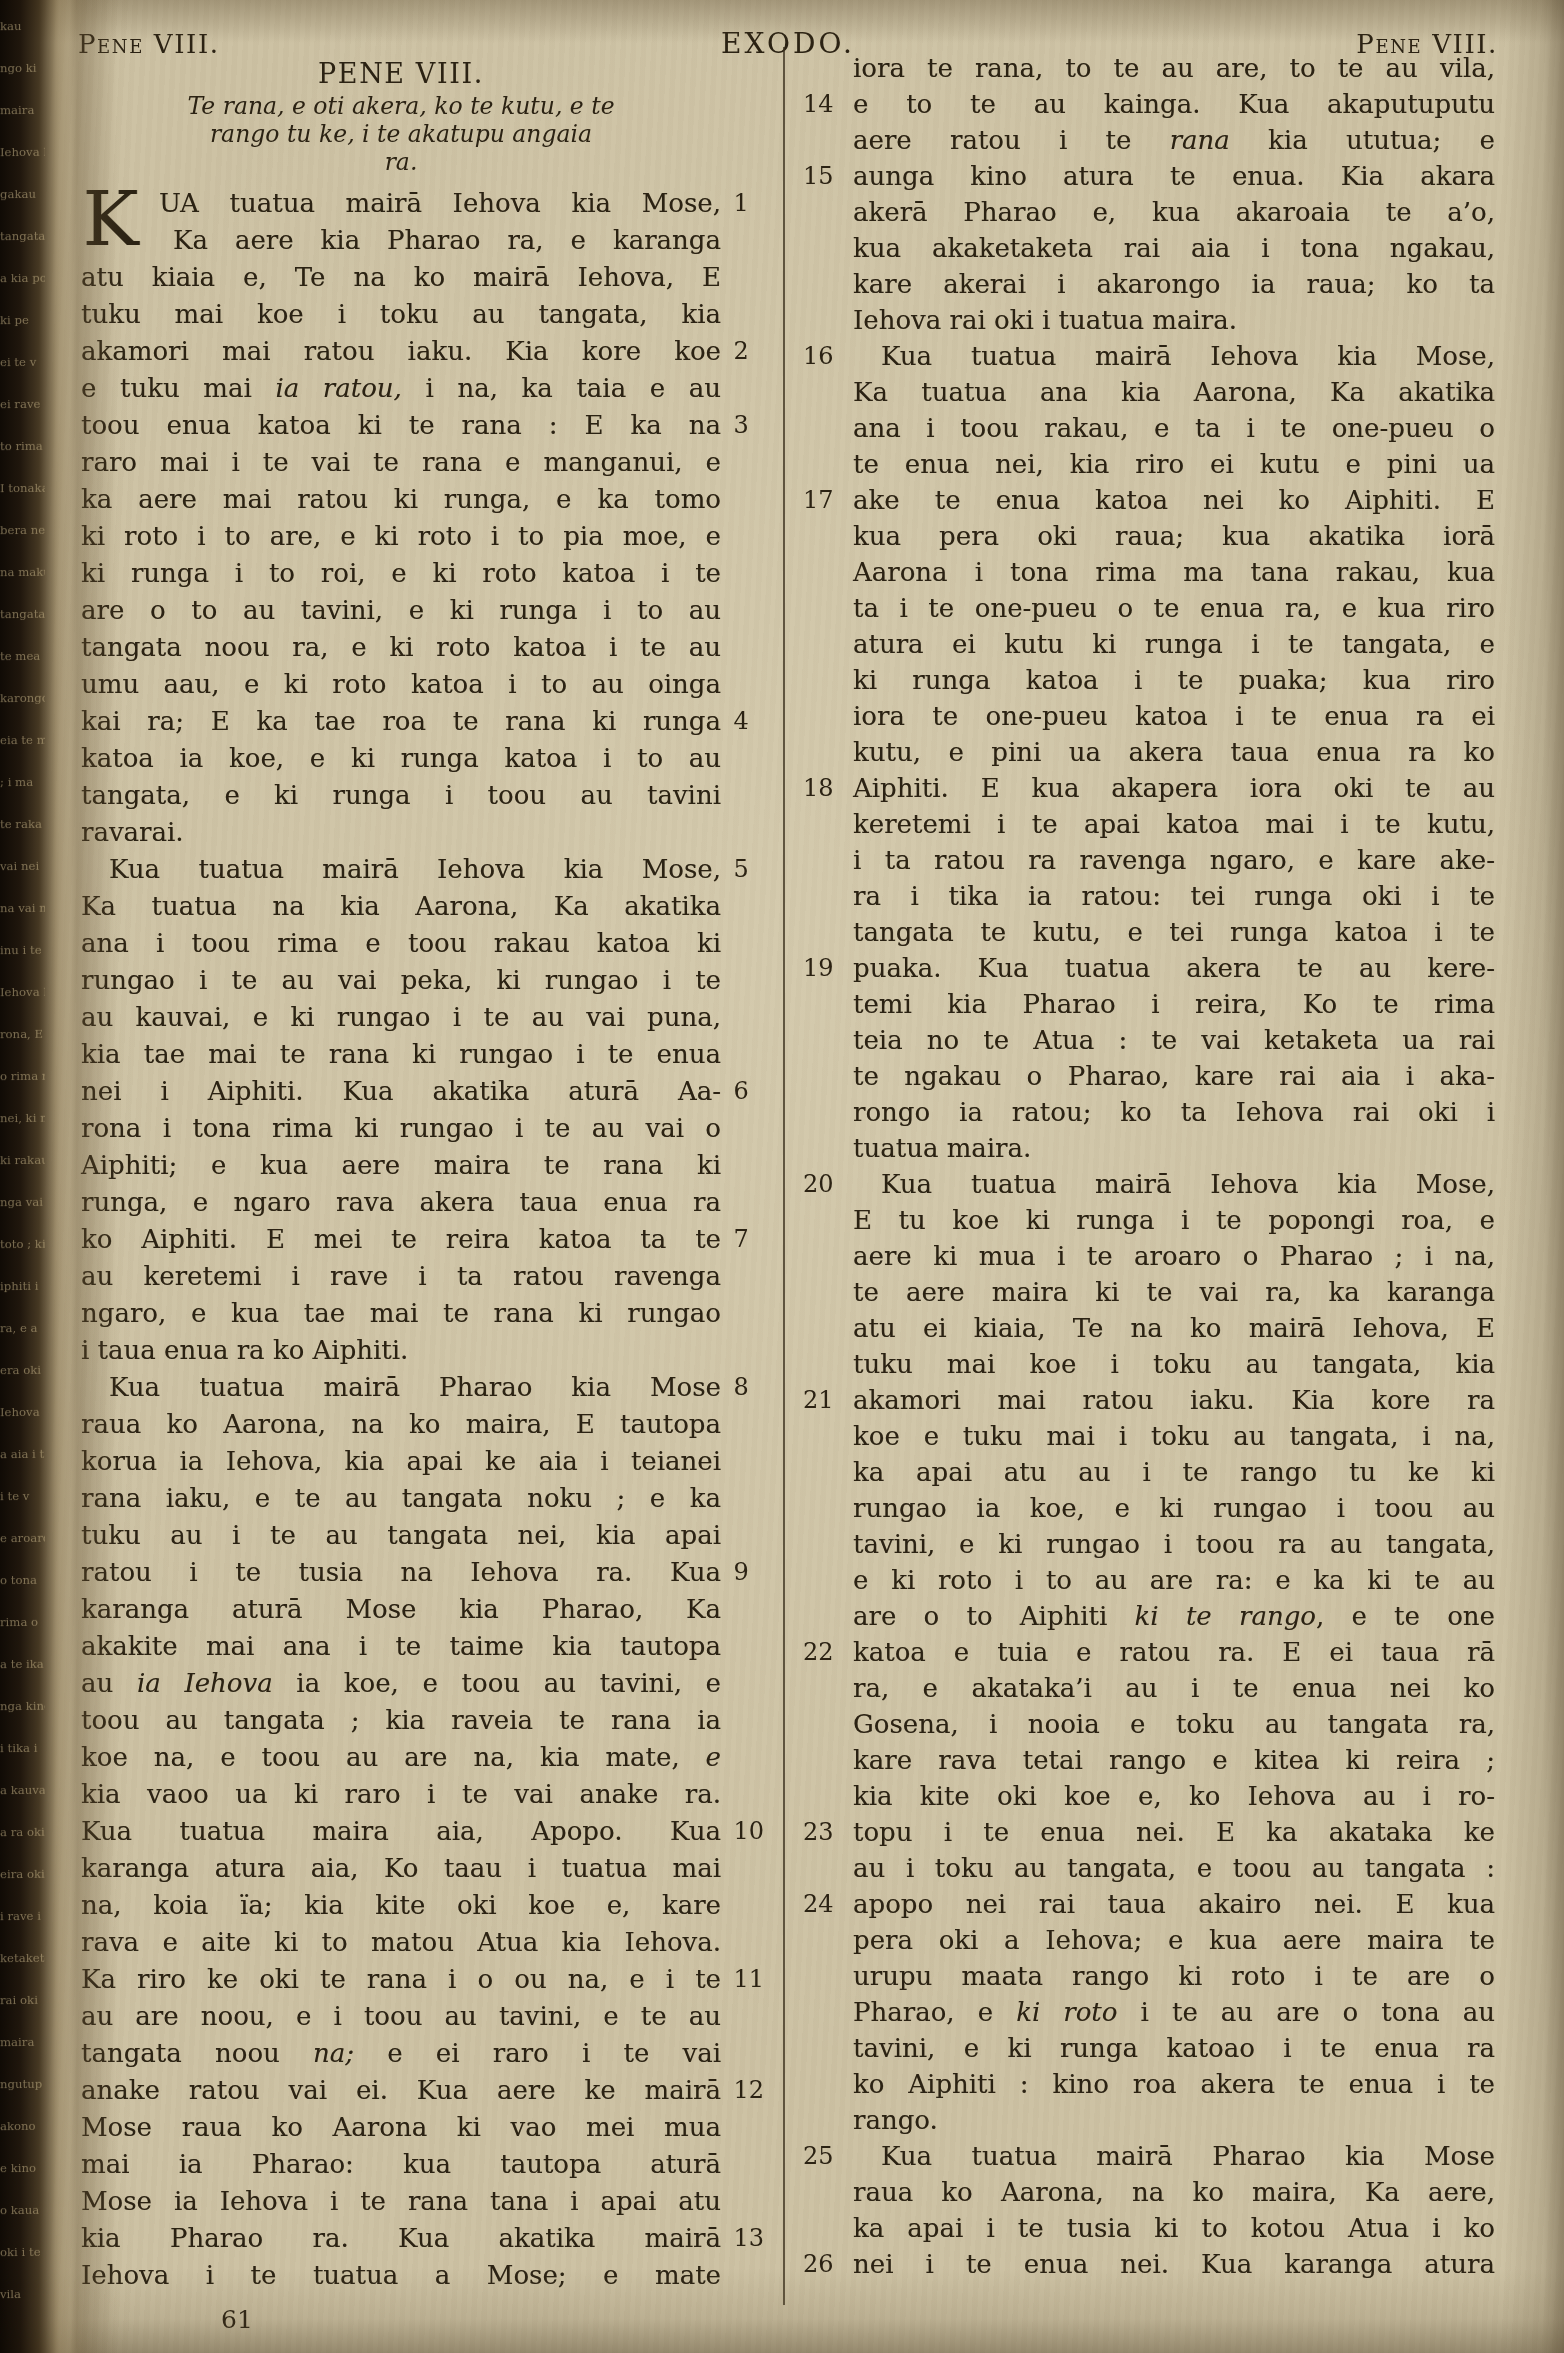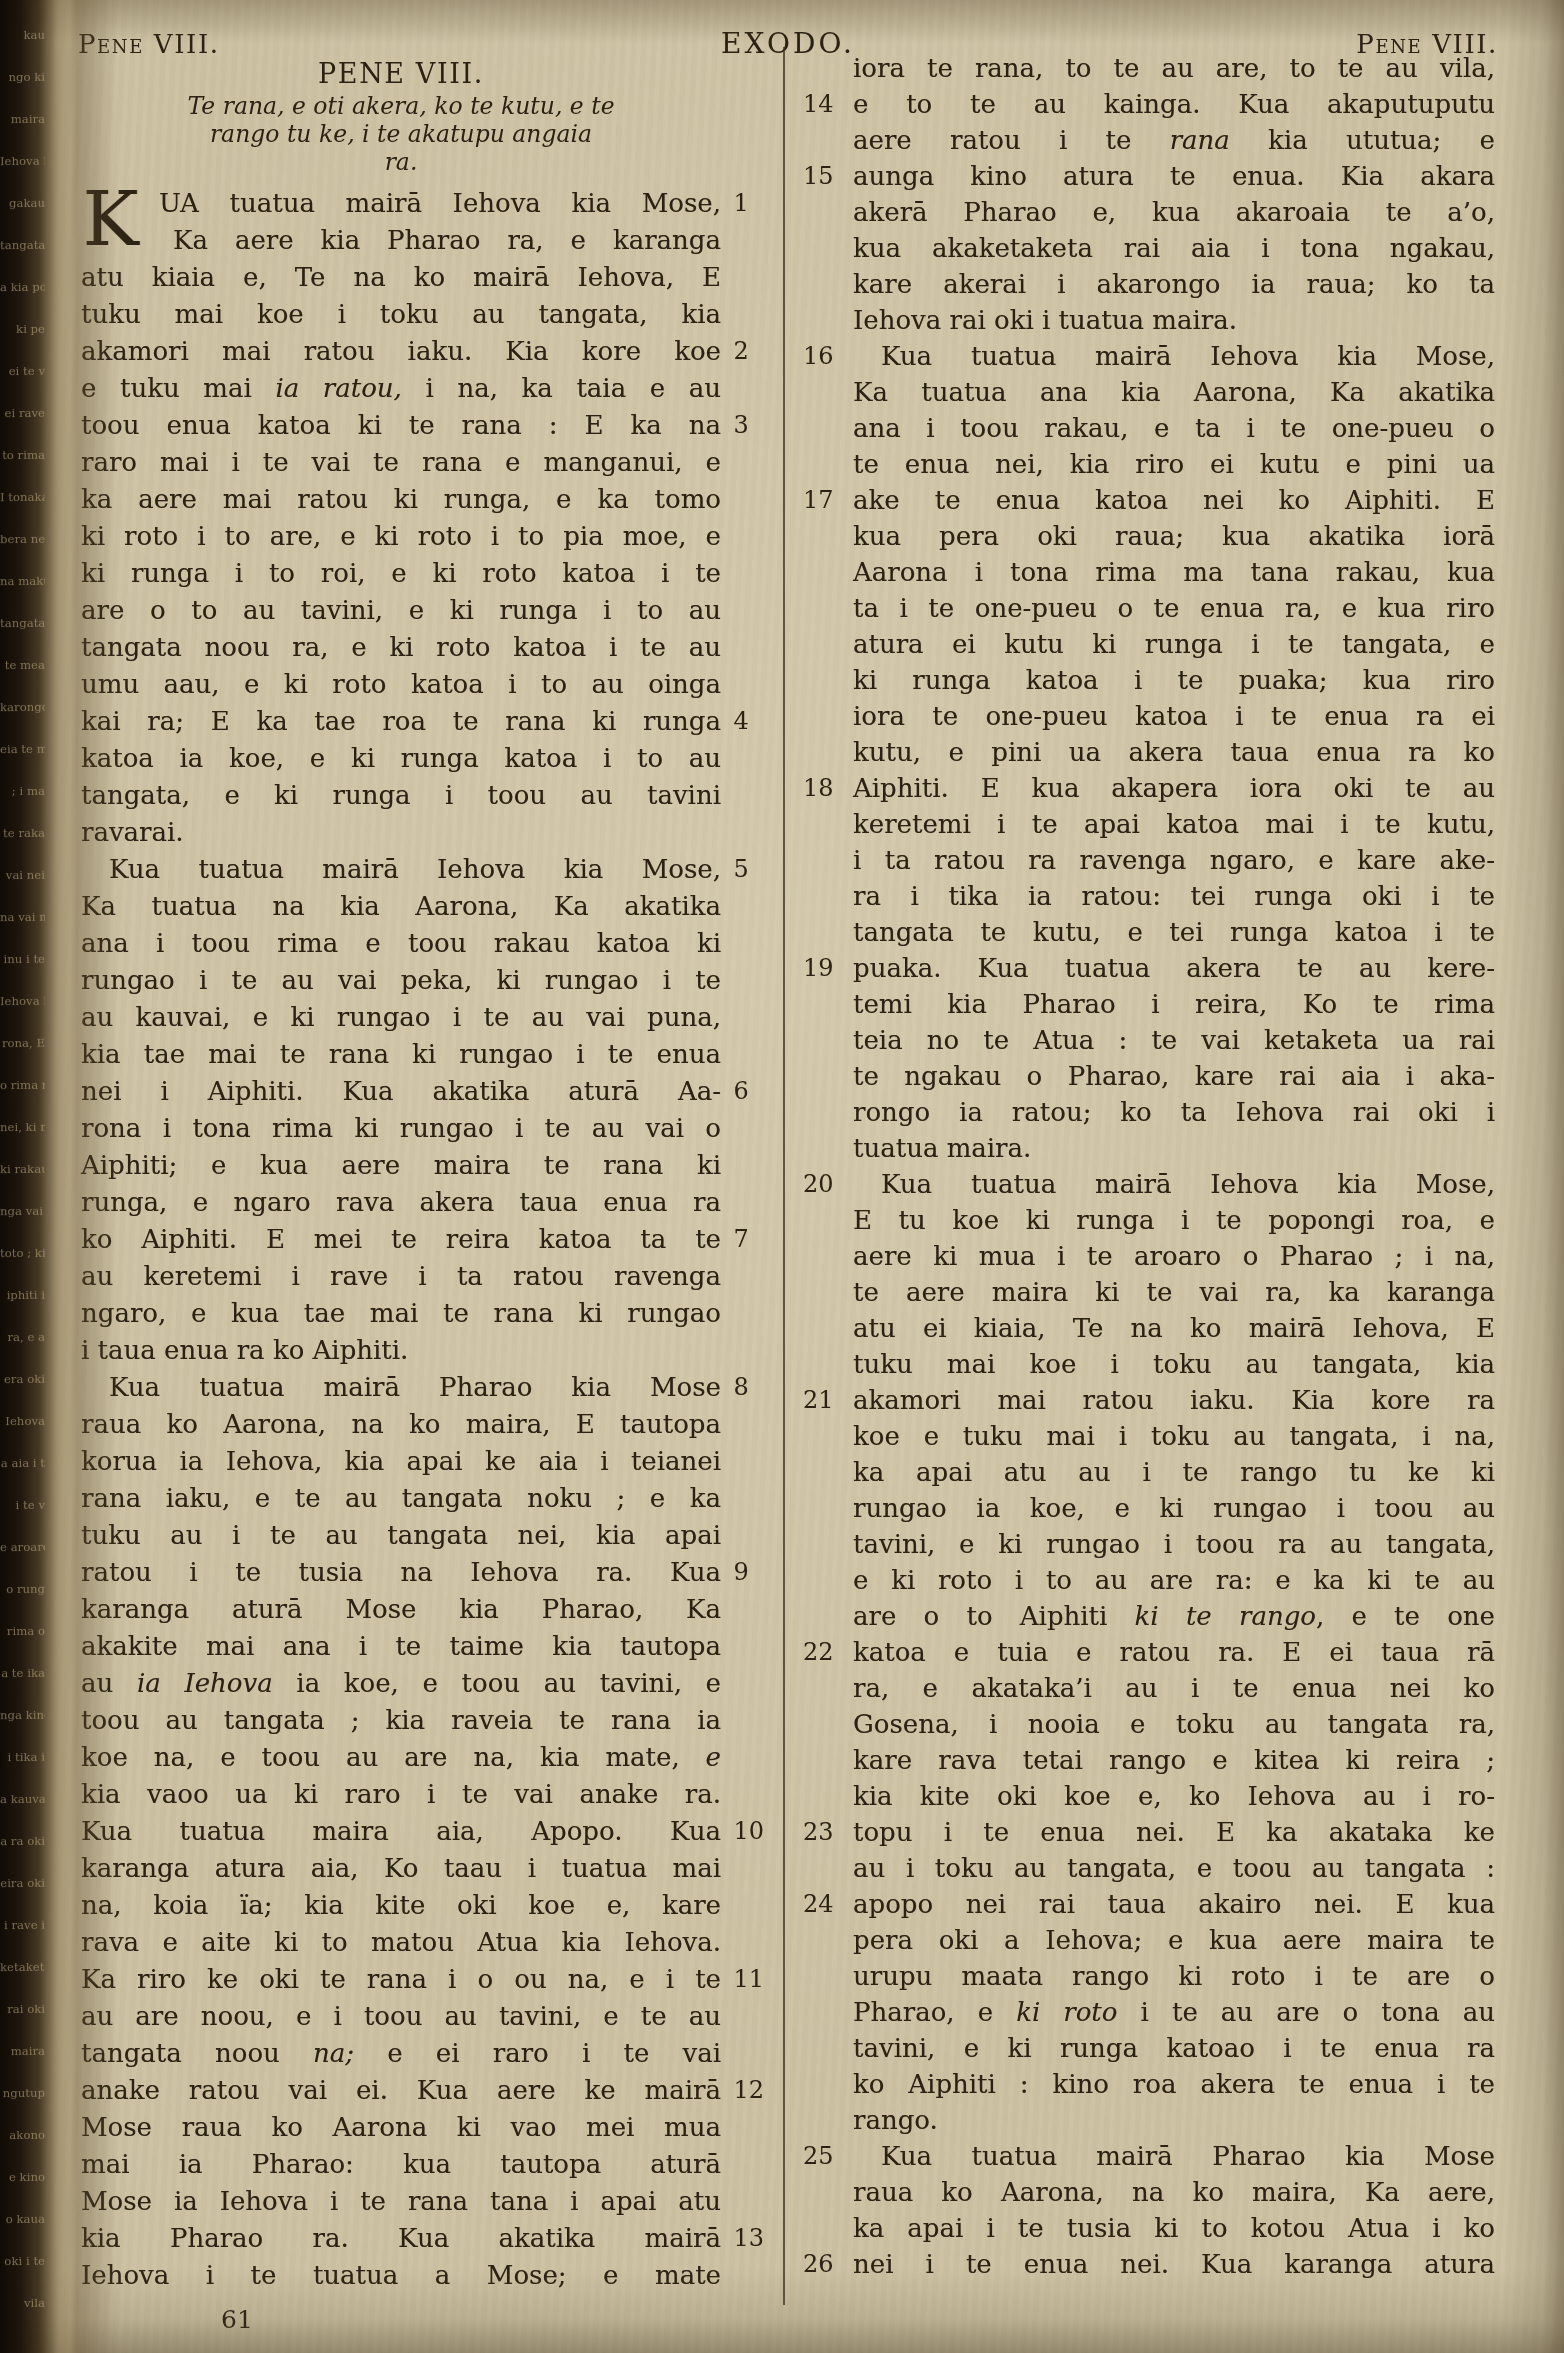--- a/index.html
+++ b/index.html
@@ -77,22 +77,22 @@
                       rgba(52,38,18,.88) 39px, rgba(110,90,55,.55) 56px,
                       rgba(160,140,100,.28) 70px, rgba(160,140,100,.10) 86px,
                       rgba(0,0,0,0) 133px),
       linear-gradient(90deg, rgba(0,0,0,0) 45px, rgba(228,213,178,.25) 59px,
                       rgba(70,52,25,.32) 77px, rgba(0,0,0,0) 117px),
       linear-gradient(270deg, rgba(70,55,32,.45) 0px, rgba(90,75,48,.18) 22px, rgba(0,0,0,0) 63px),
       linear-gradient(180deg, rgba(85,68,40,.35) 0px, rgba(0,0,0,0) 43px),
       linear-gradient(0deg, rgba(70,56,32,.42) 0px, rgba(95,80,50,.16) 35px, rgba(0,0,0,0) 86px);
   }
   .fragments{
-    position:absolute;left:0;top:14px;width:45px;height:2340px;overflow:hidden;
-    font-size:11.7px;line-height:42px;text-align:right;
+    position:absolute;left:0;top:5px;width:45px;height:2340px;overflow:hidden;
+    font-size:11.7px;line-height:42px;
     color:rgba(196,178,134,.55);
     filter:blur(0.5px);
     transform:skewY(-0.5deg);
   }
   .frag{height:42px;white-space:nowrap;}
 </style>
 </head>
 <body style="--paper: #cdc2a4; --ink: #2b2213; --rule: #3a2f1c;">
 
 <div class="page">
@@ -636,21 +636,21 @@
     <div class="frag">ki rakau</div>
     <div class="frag">nga vai n</div>
     <div class="frag">toto ; ki</div>
     <div class="frag">iphiti i</div>
     <div class="frag">ra, e a</div>
     <div class="frag">era oki</div>
     <div class="frag">Iehova</div>
     <div class="frag">a aia i t</div>
     <div class="frag">i te v</div>
     <div class="frag">e aroaro</div>
-    <div class="frag">o rung</div>
+    <div class="frag">o tona</div>
     <div class="frag">rima o</div>
     <div class="frag">a te ika</div>
     <div class="frag">nga kino</div>
     <div class="frag">i tika i</div>
     <div class="frag">a kauva</div>
     <div class="frag">a ra oki</div>
     <div class="frag">eira oki</div>
     <div class="frag">i rave i</div>
     <div class="frag">ketakete</div>
     <div class="frag">rai oki</div>

